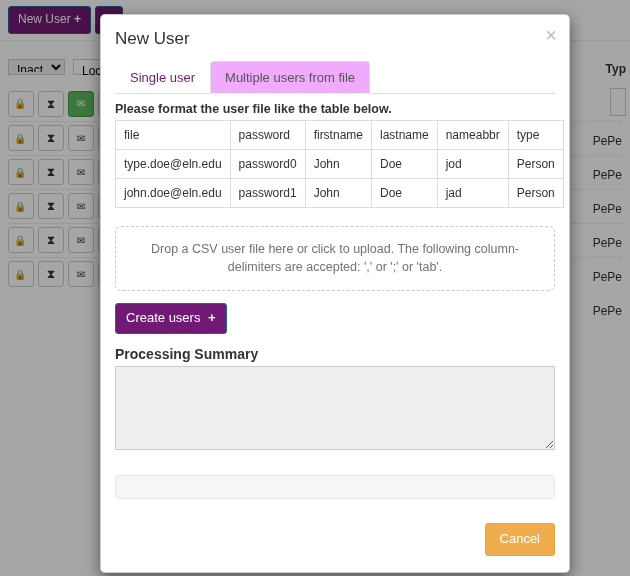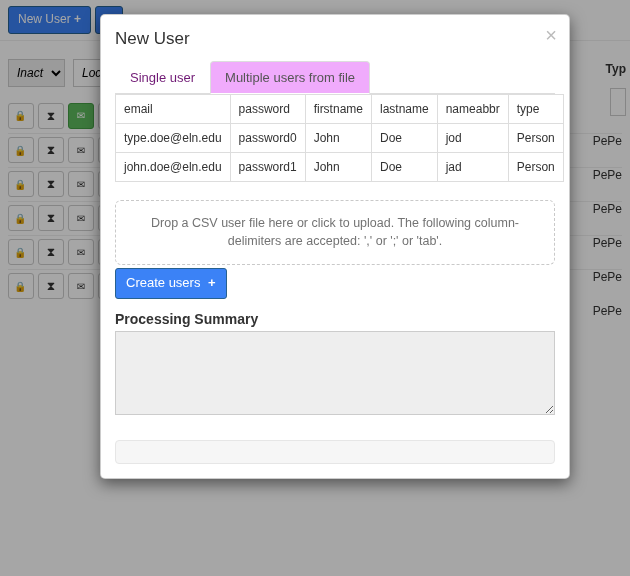--- a/index.html
+++ b/index.html
@@ -3,25 +3,25 @@
 <meta charset="utf-8">
 <style>
   * { box-sizing: border-box; margin: 0; padding: 0; }
   html, body { width: 630px; height: 576px; overflow: hidden; font-family: "Helvetica Neue", Helvetica, Arial, sans-serif; font-size: 13px; color: #333; }
   body { position: relative; background: #f5f5f5; }
 
   
   .bg { position: absolute; inset: 0; background: #fff; }
   .bg .topbar { padding: 6px 8px; border-bottom: 1px solid #eee; }
   .btn { display: inline-block; padding: 5px 9px; font-size: 12px; line-height: 1.3; border-radius: 3px; border: 1px solid transparent; cursor: pointer; user-select: none; }
-  .btn-primary { background: #3b82f6; color: #fff; border-color: #27618f; }
+  .btn-primary { background: #701a75; color: #fff; border-color: #27618f; }
   .btn-warning { background: #f0ad4e; color: #fff; border-color: #eea236; }
 
   .bg .filterrow { padding: 18px 8px 6px; display: flex; gap: 8px; align-items: center; }
-  .bg select, .bg .peekbtn { height: 28px; font-style: italic; }
+  .bg select, .bg .peekbtn { height: 16px; }
   .bg select { border: 1px solid #ccc; background: #eee; font-size: 12px; padding: 2px 4px; }
   .bg .peekbtn { border:1px solid #ccc; background:#fff; padding:4px 8px; font-size:12px; }
   .bg .typcol { position: absolute; top: 62px; right: 4px; font-weight: 700; font-size:12px; }
   .bg .typbtn { position:absolute; top:88px; right:4px; border:1px solid #ccc; background:#fff; padding:4px 6px; width:16px; height:28px;}
   .bg .rows { padding: 0 8px; }
   .bg .row { display:flex; align-items:center; height:34px; gap:4px; border-top:1px solid #eee;}
   .bg .row:first-child{border-top:none;}
   .iconbtn { width:26px; height:26px; border:1px solid #ccc; background:#fff; border-radius:3px; display:inline-flex; align-items:center; justify-content:center; font-size:10px;}
   .iconbtn.green { background:#5cb85c; border-color:#449d44; color:#fff;}
   .bg .pen { position:absolute; right:8px; font-size:12px; color:#333;}
@@ -41,21 +41,21 @@
   .nav-tabs li a { display:block; padding:8px 14px; font-size:13px; color:#701a75; text-decoration:none; border:1px solid transparent; border-radius:4px 4px 0 0; }
   .nav-tabs li.active a { color:#555; background:#f0abfc; border-color:#ddd #ddd #fff; cursor:default; }
 
   .instruction { font-weight:700; font-size:12.5px; margin:8px 0 4px; }
   table.sample { width:100%; border-collapse:collapse; font-size:12px; }
   table.sample th, table.sample td { border:1px solid #ddd; padding:7px 8px; text-align:left; }
   table.sample th { font-weight:400; color:#333; }
 
   .dropzone { margin-top:18px; border:1px dashed #c9c9c9; border-radius:6px; padding:14px 14px; font-size:12.5px; color:#737373; text-align:center; line-height:1.4; }
 
-  .create-row { margin-top:3px; }
+  .create-row { margin-top:12px; }
   .create-row .btn { font-size:13px; padding:6px 10px; }
   .plus::after{ content:"\002B"; font-weight:700; margin-left:4px; }
 
   .summary-label { font-weight:700; font-size:14px; margin-top:12px; }
   .summary-area { width:100%; height:84px; margin-top:4px; background:#eee; border:1px solid #ccc; resize:both; overflow:auto; font-size:12px; padding:4px; }
 
   .progress-shell { margin-top:22px; height:24px; border:1px solid #e6e6e6; background:#f6f6f6; border-radius:4px; }
 
   .modal-footer { padding:10px 14px 16px; text-align:right; }
   .modal-footer .btn-warning { font-size:13px; padding:7px 14px; }
@@ -181,25 +181,26 @@
   <div class="modal-body">
     <ul class="nav-tabs">
       <li>
         <a>Single user</a>
       </li>
       <li class="active">
         <a>Multiple users from file</a>
       </li>
     </ul>
 
+    <p class="instruction">Please format the user file like the table below.</p>
 
     <table class="sample">
       <thead>
           <tr>
-        <th>email</th>
+        <th>file</th>
         <th>password</th>
         <th>firstname</th>
         <th>lastname</th>
         <th>nameabbr</th>
         <th>type</th>
       </tr>
         </thead>
       <tbody>
         <tr>
           <td>type.doe@eln.edu</td>
@@ -228,13 +229,16 @@
         <span class="plus"></span>
       </span>
     </div>
 
     <p class="summary-label">Processing Summary</p>
     <textarea class="summary-area" style=""></textarea>
 
     <div class="progress-shell"></div>
   </div>
 
+  <div class="modal-footer">
+    <span class="btn btn-warning">Cancel</span>
+  </div>
 </div>
 
 </body></html>

